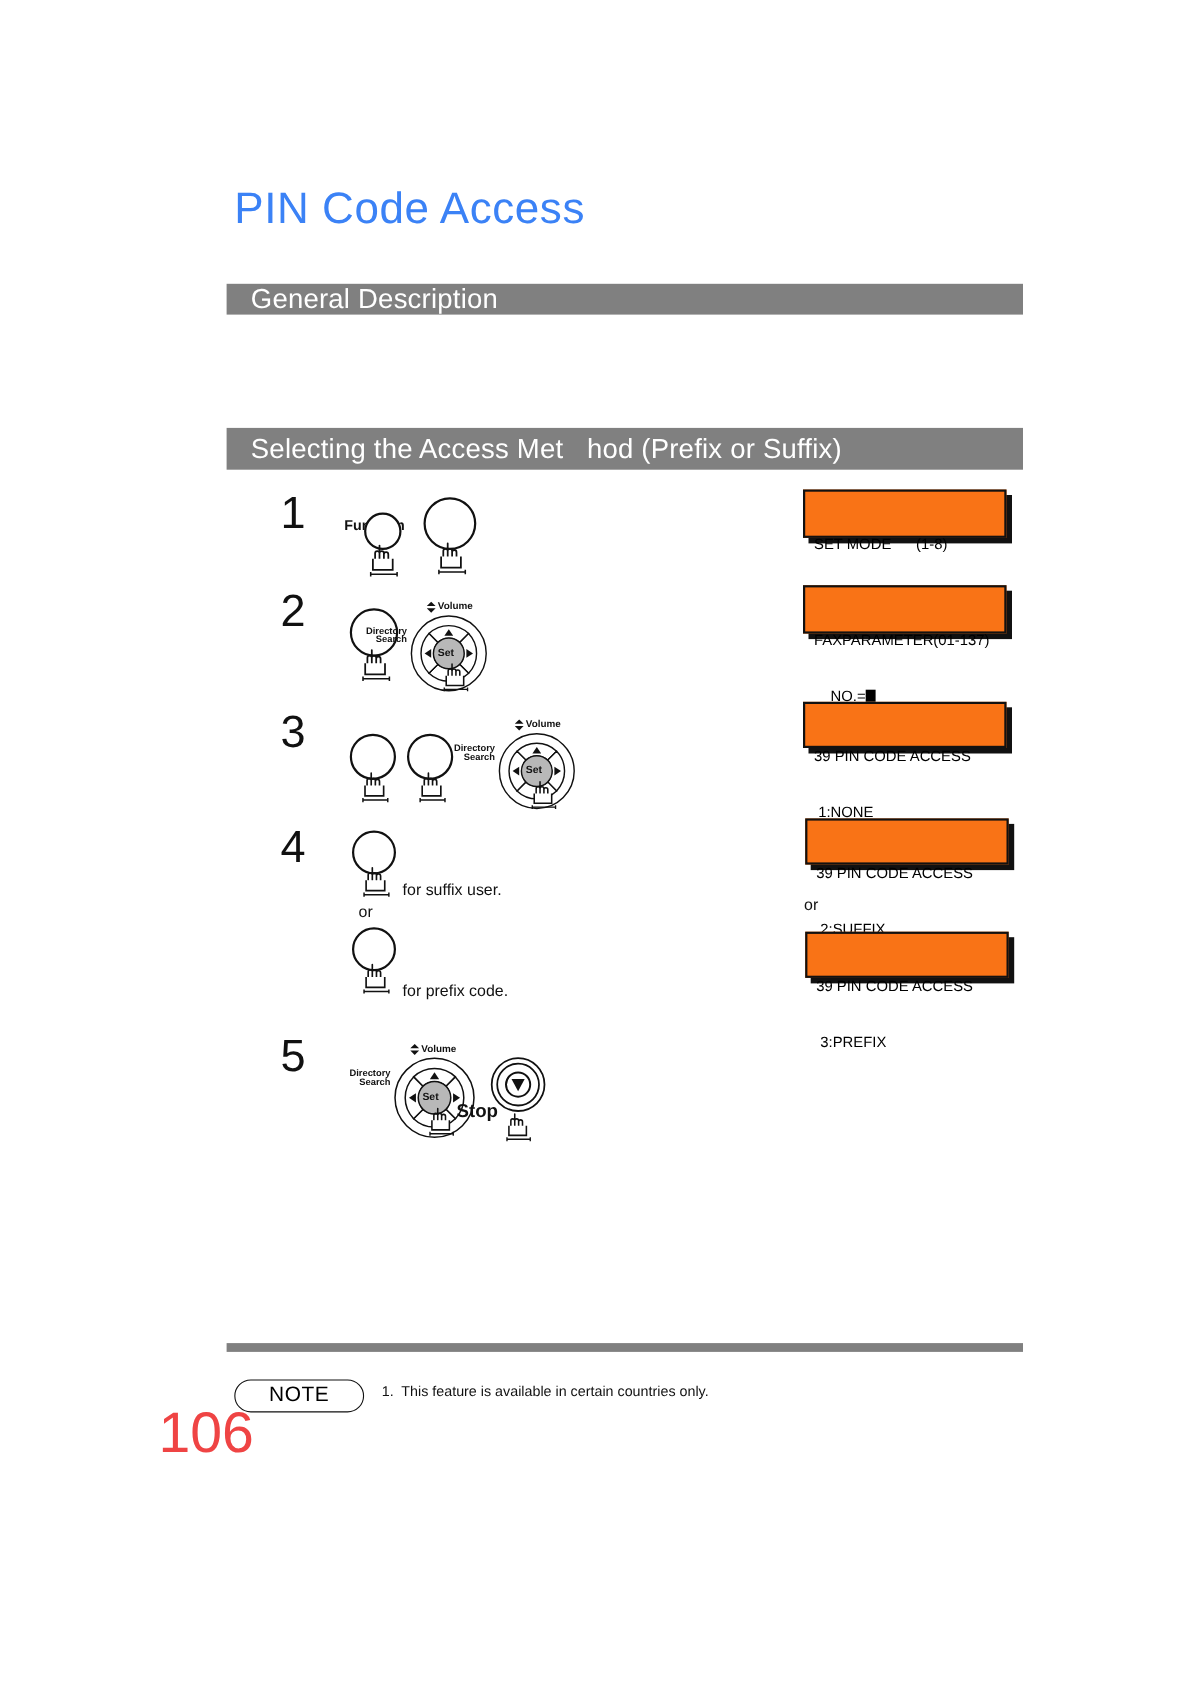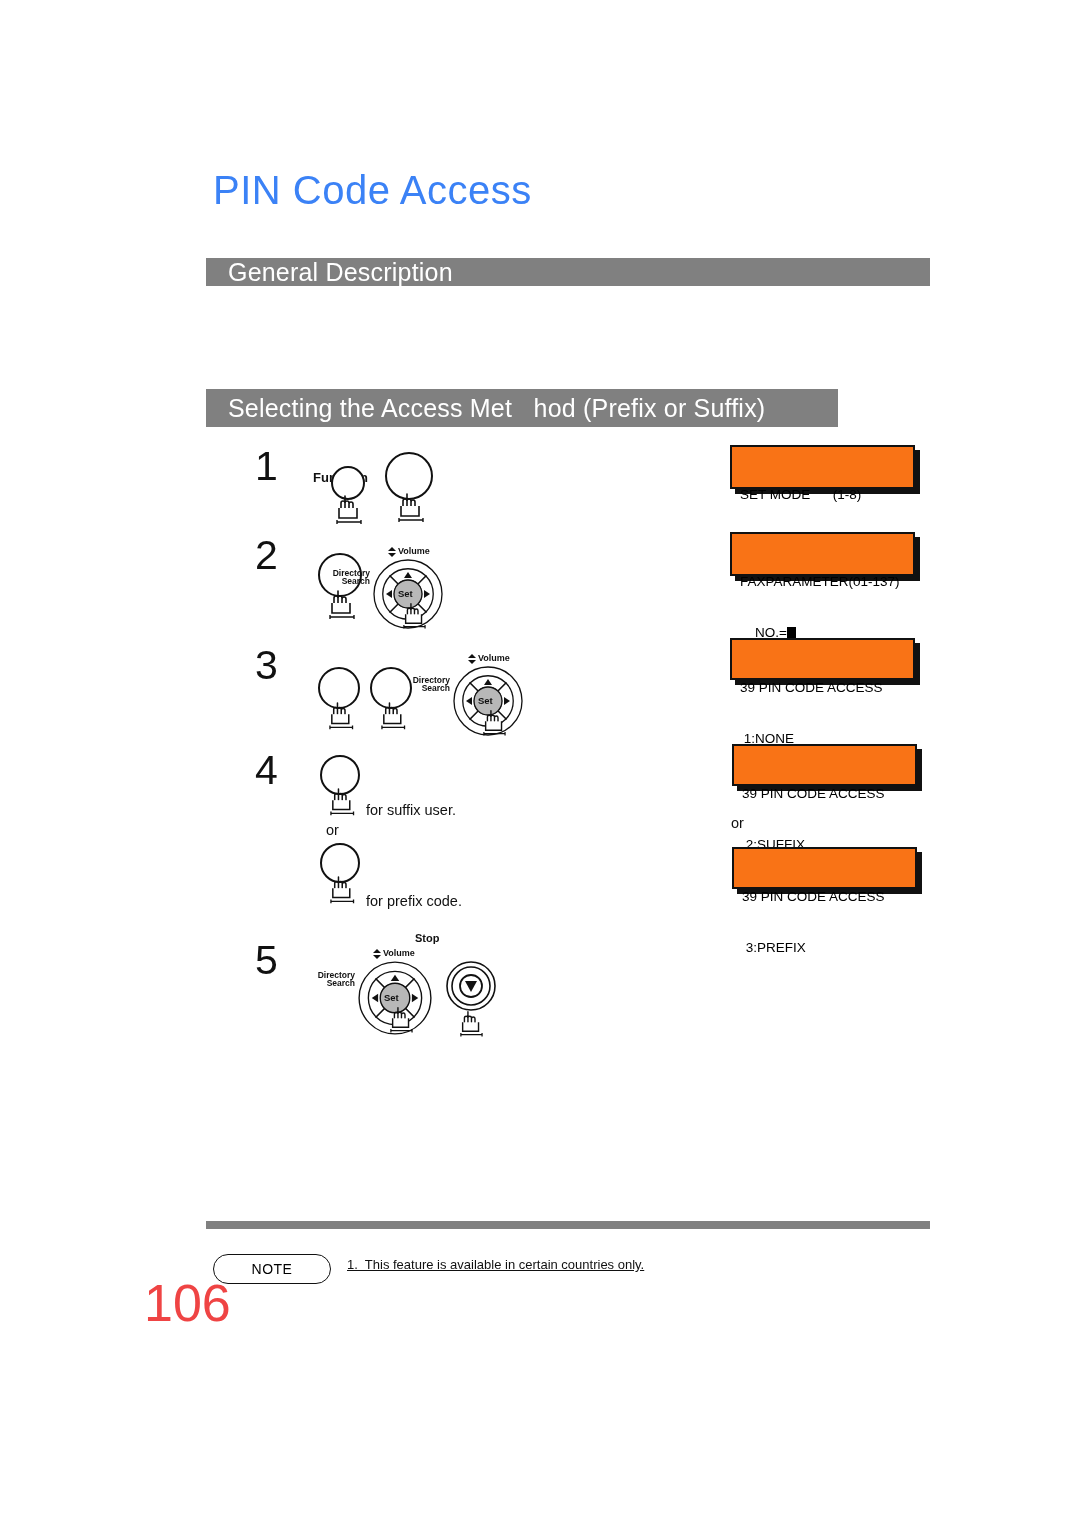--- a/index.html
+++ b/index.html
@@ -49,21 +49,21 @@
   }
   #band-general {
     left: 206px;
     top: 258px;
     width: 724px;
     height: 28px;
   }
   #band-selecting {
     left: 206px;
     top: 389px;
-    width: 632px;
+    width: 724px;
     height: 38px;
   }
 
   
   .body-text {
     position: absolute;
     left: 216px;
     top: 315px;
     width: 716px;
     font-size: 14.5px;
@@ -138,33 +138,32 @@
     position: absolute;
     left: 213px;
     top: 1254px;
     width: 118px;
     height: 30px;
     border: 1.6px solid #111111;
     border-radius: 15px;
     display: flex;
     align-items: center;
     justify-content: center;
-    font-size: 14px;
+    font-size: 19px;
     letter-spacing: 0.5px;
     background: #ffffff;
     box-sizing: border-box;
   }
   #note-text {
     position: absolute;
     left: 347px;
     top: 1257px;
     font-size: 13px;
     color: #111111;
     white-space: pre;
-    text-decoration: underline;
   }
 
   
   #page-number {
     position: absolute;
     left: 144px;
     top: 1277px;
     font-size: 52px;
     font-weight: 400;
     color: #ef4444;
@@ -370,21 +369,21 @@
       <circle cx="36" cy="36" r="14" fill="#b8b8b8" stroke="#111" stroke-width="1.3"></circle>
     </svg>
     <div class="tiny-bold" style="position:absolute; left:39px; top:42px; font-size:9.5px;">Set</div>
     <svg width="40" height="30" viewBox="0 0 40 34" style="position:absolute; left:40px; top:56px;">
       <path d="M12 2 L12 14 M8 14 L8 9 a2 2 0 0 1 4 0 M12 9 a2 2 0 0 1 4 0 L16 14 M16 10 a2 2 0 0 1 4 0 L20 15" fill="none" stroke="#111" stroke-width="1.6" stroke-linecap="round"></path>
       <path d="M6 14 L6 24 L24 24 L24 14" fill="#fff" stroke="#111" stroke-width="1.6"></path>
       <path d="M4 26 L4 30 M4 28 L28 28 M28 26 L28 30" fill="none" stroke="#111" stroke-width="1.4"></path>
     </svg>
   </div>
 
-  <div class="tiny-bold" style="position:absolute; left:415px; top:932px; font-size:11px;">Stop</div>
+  <div class="tiny-bold" style="position:absolute; left:415px; top:1000px; font-size:17px;">Stop</div>
 
   <div style="position:absolute; left:445px; top:960px;">
     <svg width="52" height="52" viewBox="0 0 52 52">
       <circle cx="26" cy="26" r="24" fill="#fff" stroke="#111" stroke-width="1.6"></circle>
       <circle cx="26" cy="26" r="19" fill="#fff" stroke="#111" stroke-width="1.6"></circle>
       <circle cx="26" cy="26" r="11" fill="#fff" stroke="#111" stroke-width="1.8"></circle>
       <path d="M20 21 L32 21 L26 32 Z" fill="#111"></path>
     </svg>
     <svg width="40" height="30" viewBox="0 0 40 34" style="display:block; margin-left:10px; margin-top:-6px;">
       <path d="M12 2 L12 14 M8 14 L8 9 a2 2 0 0 1 4 0 M12 9 a2 2 0 0 1 4 0 L16 14 M16 10 a2 2 0 0 1 4 0 L20 15" fill="none" stroke="#111" stroke-width="1.6" stroke-linecap="round"></path>

